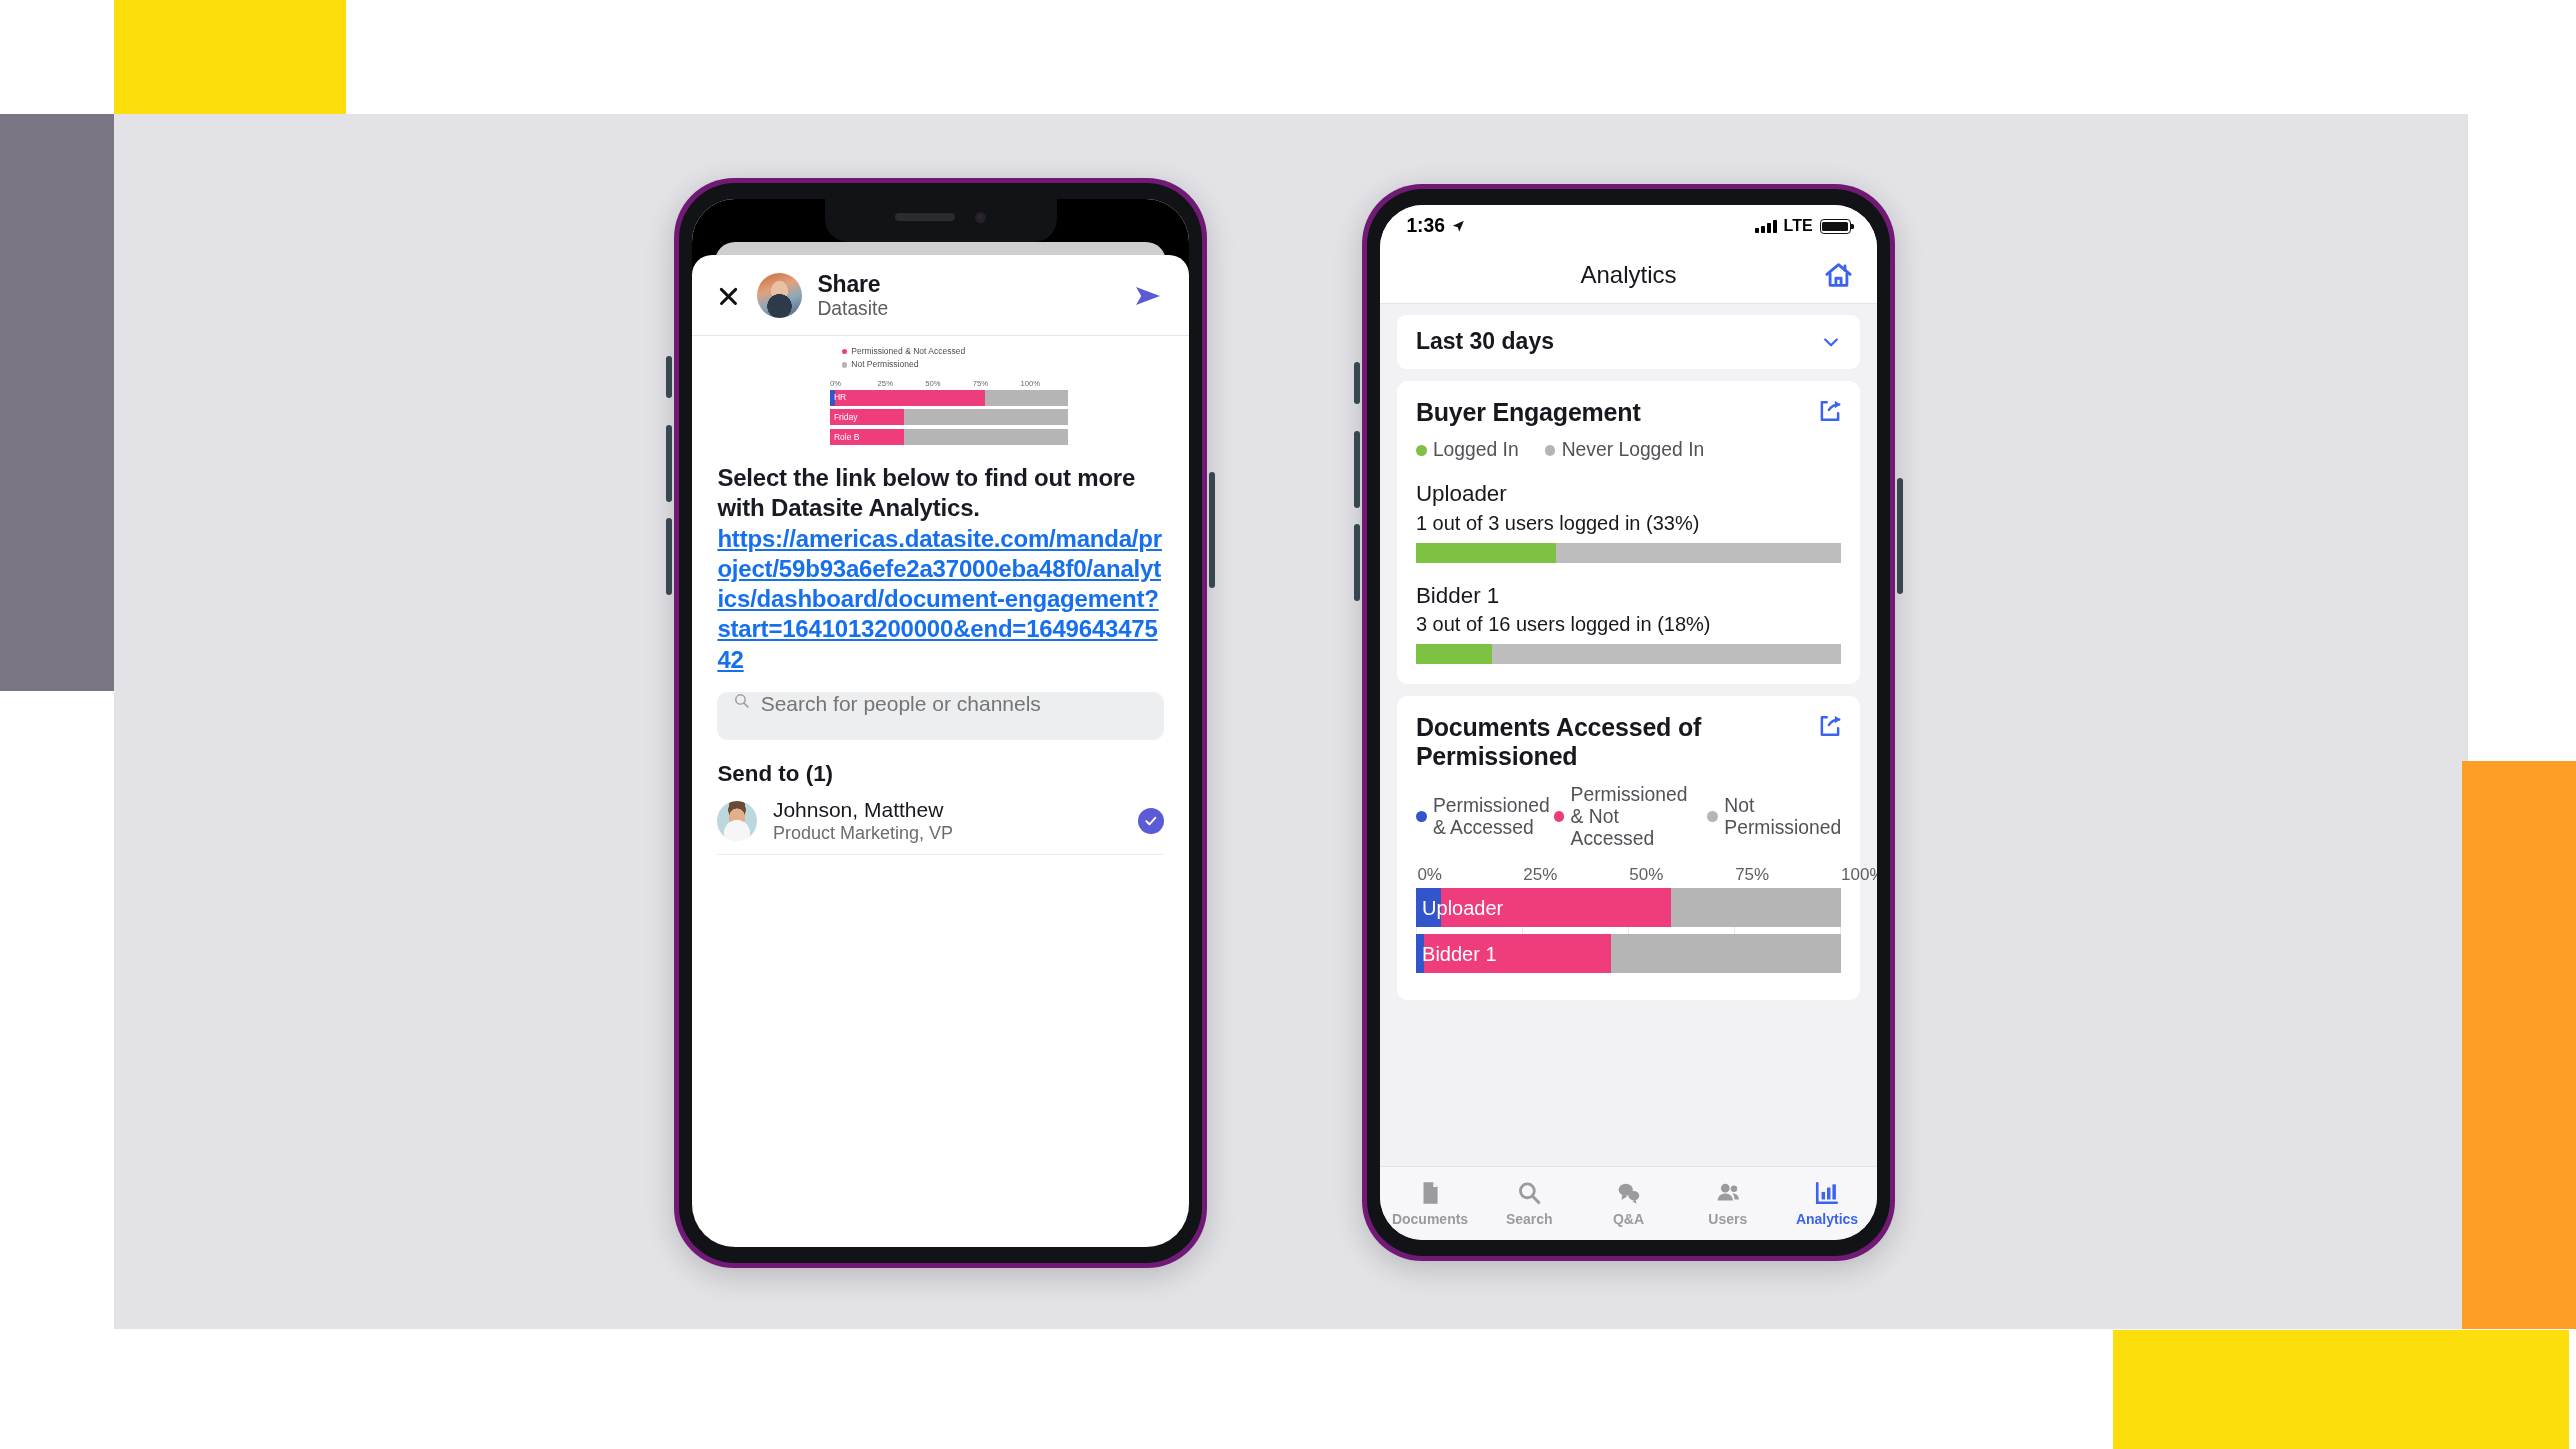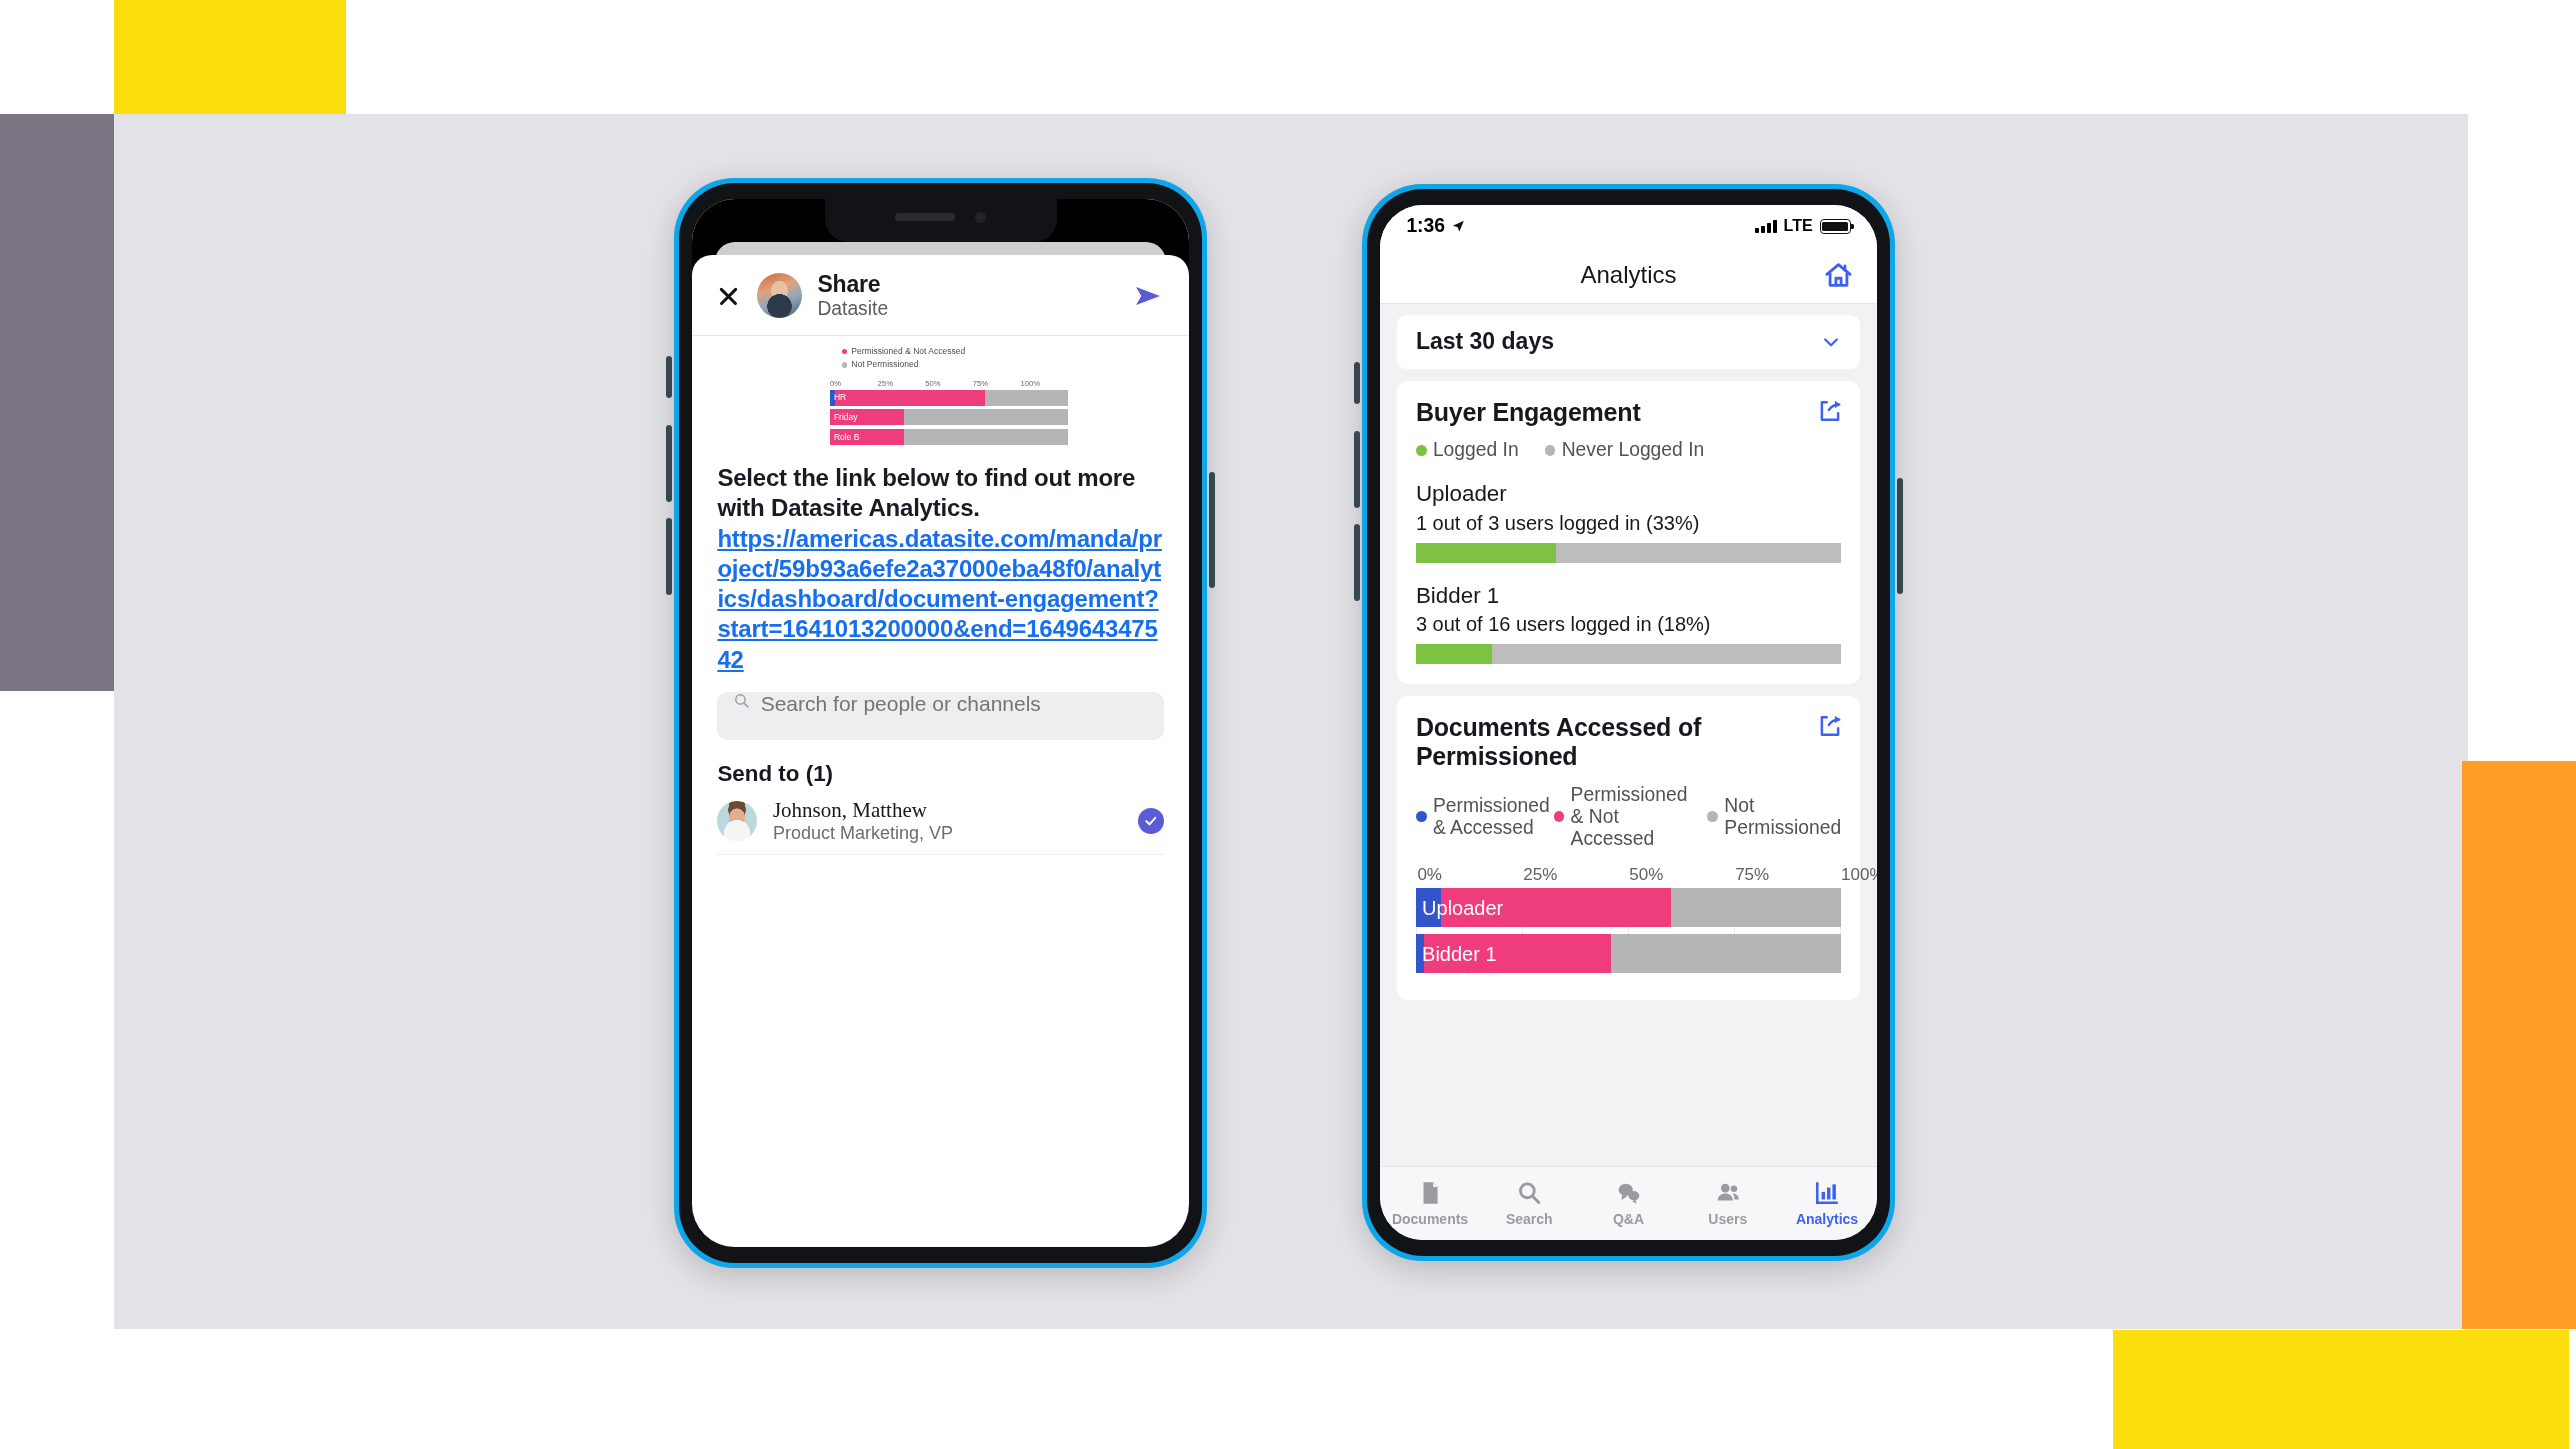--- a/index.html
+++ b/index.html
@@ -15,21 +15,21 @@
   .bg-lavender { position: absolute; left: 114px; top: 114px; width: 2354px; height: 1215px; background: #E2E2E7; }
   .bg-yellow-top { position: absolute; left: 114px; top: 0; width: 232px; height: 114px; background: #FDDE0D; }
   .bg-purple-left { position: absolute; left: 0; top: 114px; width: 114px; height: 577px; background: #7B7482; }
   .bg-orange-right { position: absolute; left: 2462px; top: 761px; width: 114px; height: 568px; background: #FF9E27; }
   .bg-yellow-bottom { position: absolute; left: 2113px; top: 1330px; width: 456px; height: 119px; background: #FDDE0D; }
 
   
   .phone {
     position: absolute;
     border-radius: 60px;
-    background: #0ea5e9;
+    background: #701a75;
     padding: 5.4px;
     box-shadow: 0 7.7px 31px rgba(0,0,0,0.18);
   }
   .phone-inner {
     width: 100%; height: 100%;
     background: #111316;
     border-radius: 56px;
     padding: 15.5px 13px;
     position: relative;
   }
@@ -139,21 +139,21 @@
   .contact-row { display: flex; align-items: center; gap: 15.5px; margin: 10.8px 25px 0 25px; padding-bottom: 10.8px; border-bottom: 0.8px solid #EDEDEF;}
   .contact-avatar {
     width: 40px; height: 40px; border-radius: 50%; flex:0 0 auto;
     background:
       radial-gradient(circle at 50% 80%, #F5F5F5 0 34%, transparent 35%),
       radial-gradient(ellipse at 50% 42%, #E3AE8C 0 28%, transparent 29%),
       radial-gradient(ellipse at 50% 22%, #6B4B33 0 30%, transparent 31%),
       #BBD8DE;
   }
   .contact-text { flex: 1 1 auto; line-height: 1.16;}
-  .contact-name { font-size: 21px; color: #16181D; font-family: Liberation Serif, serif; }
+  .contact-name { font-size: 21px; color: #16181D; }
   .contact-role { font-size: 18px; color: #6B6D72; }
   .check-badge {
     width: 26px; height: 26px; border-radius: 50%; background: #5B5BD6; flex: 0 0 auto;
     display:flex; align-items:center; justify-content:center;
   }
   .check-badge svg { width: 15.5px; height: 15.5px; }
 
   
   #phone2 { left: 1362px; top: 184px; width: 533px; height: 1077px; }
   .p2-screen { background: #F2F2F4; display: flex; flex-direction: column; }

